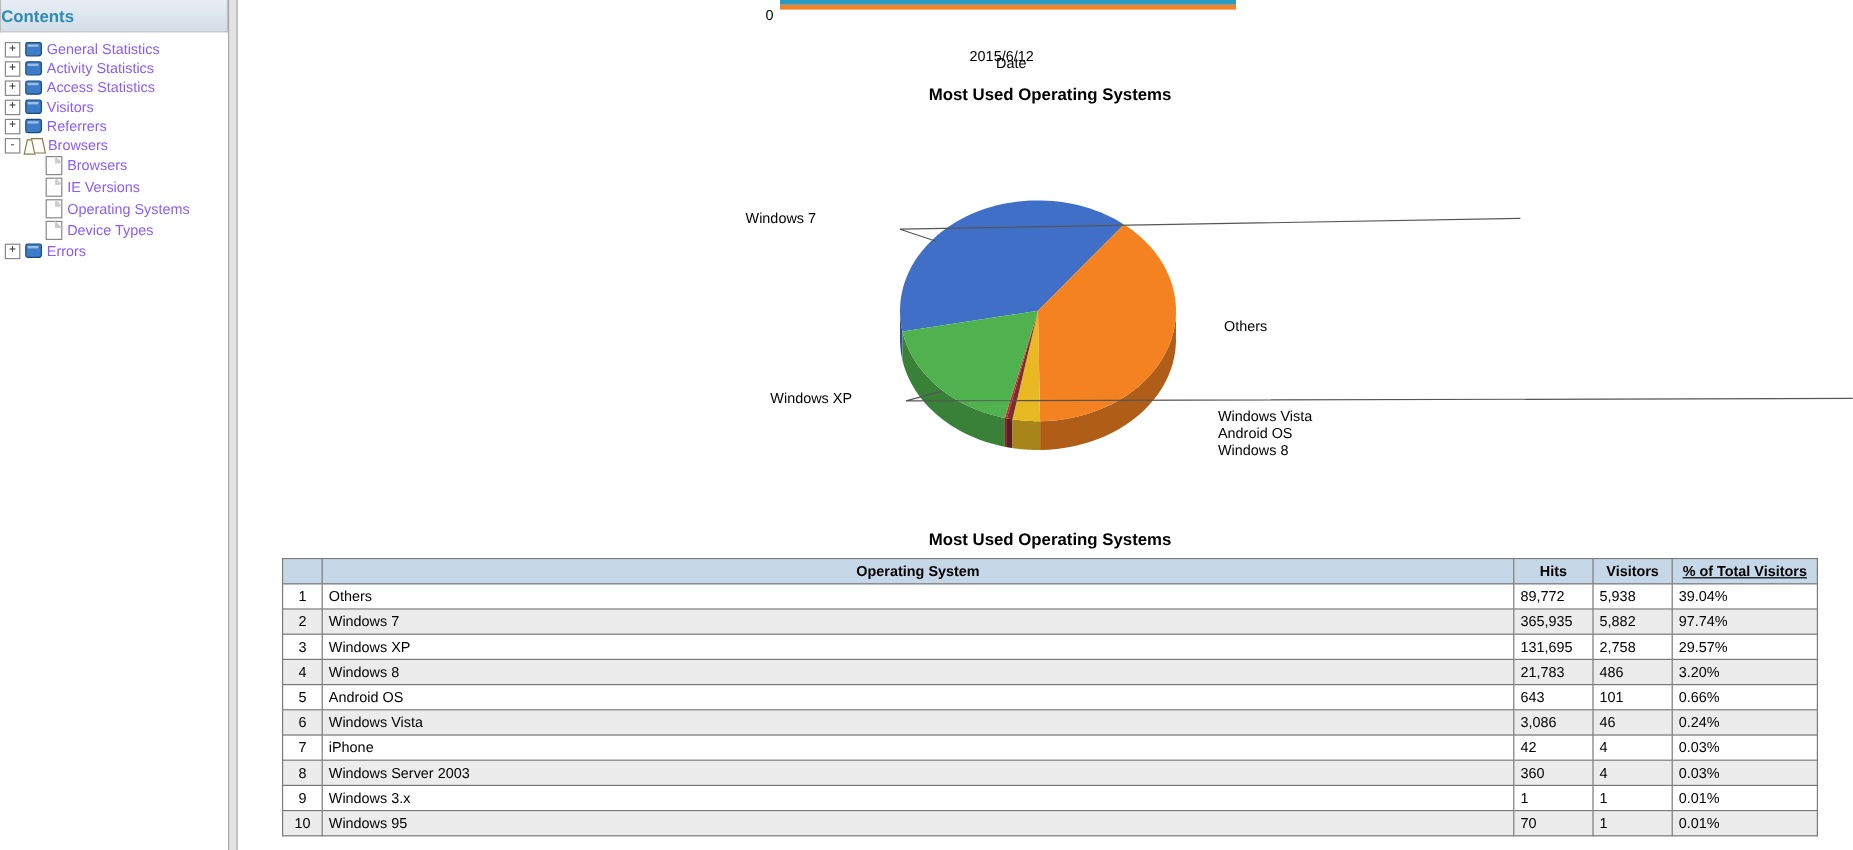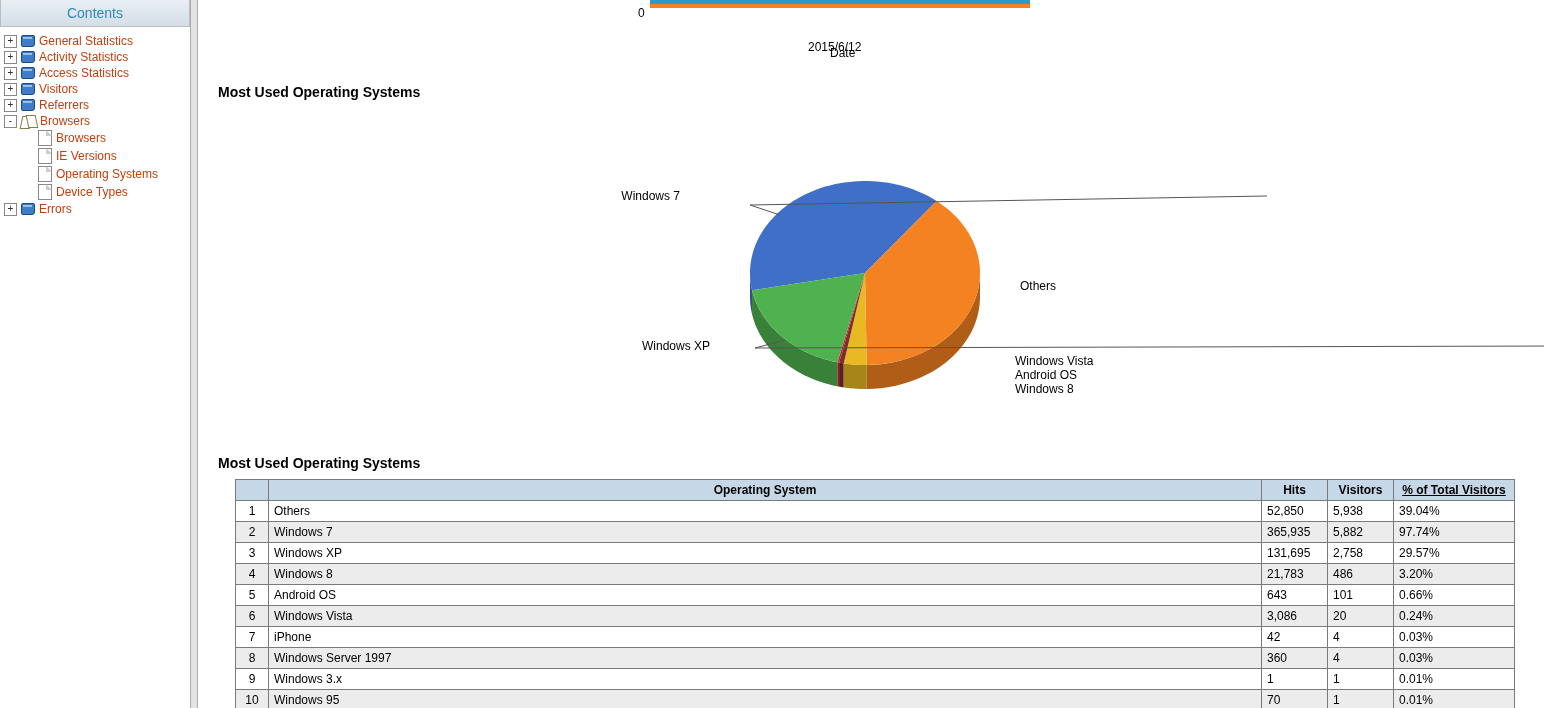--- a/index.html
+++ b/index.html
@@ -1,23 +1,23 @@
 <!DOCTYPE html>
 <html><head>
 <meta charset="utf-8">
 <style>
   html,body{margin:0;padding:0;font-family:Arial,Helvetica,sans-serif;font-size:12px;color:#000;background:#fff}
   #app{display:flex;min-height:708px}
   
   #sidebar{width:190px;background:#fff;border-right:none}
-  #contents-hdr{background:linear-gradient(#e8eef4,#d4dee8);text-align:center;font-weight:normal;color:#2d8bb5;font-size:14px;padding:5px 0;border:1px solid #bdbdbd;border-top:none}
+  #contents-hdr{background:linear-gradient(#e8eef4,#d4dee8);text-align:left;font-weight:bold;color:#2d8bb5;font-size:14px;padding:5px 0;border:1px solid #bdbdbd;border-top:none}
   #tree{padding:6px 4px}
   .tn{display:flex;align-items:center;gap:4px;padding:1px 0;white-space:nowrap}
   .tn .exp{width:11px;height:11px;border:1px solid #888;display:inline-flex;align-items:center;justify-content:center;font-size:10px;line-height:10px;color:#333;cursor:pointer;background:#fff}
-  .tn a{color:#c2410c;text-decoration:none}
+  .tn a{color:#8b5cf6;text-decoration:none}
   .ico-book{width:14px;height:12px;position:relative}
   .ico-book::before{content:"";position:absolute;inset:0;background:#3c7cc8;border:1px solid #1d4a80;border-radius:2px 2px 3px 2px}
   .ico-book::after{content:"";position:absolute;left:2px;top:2px;width:9px;height:2px;background:#fff;opacity:.5}
   .ico-bookO{width:15px;height:12px;position:relative}
   .ico-bookO::before{content:"";position:absolute;left:0;top:1px;width:8px;height:11px;background:#fdfdfb;border:1px solid #8a7a4a;transform:skewX(-12deg)}
   .ico-bookO::after{content:"";position:absolute;left:6px;top:0;width:8px;height:11px;background:#fdfdfb;border:1px solid #8a7a4a;transform:skewX(12deg)}
   .ico-page{width:12px;height:14px;background:#fff;border:1px solid #888;position:relative}
   .ico-page::after{content:"";position:absolute;right:-1px;top:-1px;border:3px solid transparent;border-left-color:#ccc;border-bottom-color:#ccc}
   .lvl1{padding-left:0}
   .lvl2{padding-left:34px}
@@ -26,21 +26,21 @@
   
   #main{flex:1;padding:0 12px 20px 20px;overflow:auto}
   
   #axis-remnant{position:relative;height:60px;margin-left:420px;margin-top:0}
   #axis-remnant .zero{position:absolute;left:0;top:6px;font-size:12px}
   #axis-remnant .bars{position:absolute;left:12px;top:0;width:380px;height:8px}
   #axis-remnant .bars div{height:4px}
   #axis-remnant .dt{position:absolute;left:170px;top:40px;font-size:12px}
   #axis-remnant .dtl{position:absolute;left:192px;top:46px;font-size:12px}
   
-  #chart-title,#table-title{font-weight:bold;font-size:14px;margin-top:24px}
+  #chart-title,#table-title{text-align:center;font-weight:bold;font-size:14px;margin-top:10px}
   #chart-wrap{display:flex;justify-content:center;margin-top:45px;margin-bottom:30px}
   #chart-wrap svg{overflow:visible}
   .slice-label{font-size:12px;fill:#000}
   .leader{stroke:#555;stroke-width:1;fill:none}
   
   table.ost{border-collapse:collapse;width:100%;max-width:1280px;margin:8px auto 0 auto;font-size:12px}
   table.ost th,table.ost td{border:1px solid #7a7a7a;padding:2px 5px;text-align:left;height:16px}
   table.ost thead th{background:#c6d7e8;font-weight:bold;text-align:center}
   table.ost td.num{width:20px;text-align:center}
   table.ost tr.even td{background:#ececec}
@@ -161,21 +161,21 @@
             <th>Operating System</th>
             <th style="width: 55px;">Hits</th>
             <th style="width: 55px;">Visitors</th>
             <th style="width: 110px; text-decoration: underline;">% of Total Visitors</th>
           </tr>
         </thead>
       <tbody id="tbody">
           <tr>
             <td class="num">1</td>
             <td>Others</td>
-            <td class="hits">52,850</td>
+            <td class="hits">89,772</td>
             <td class="vis">5,938</td>
             <td class="pct">39.04%</td>
           </tr>
           <tr class="even">
             <td class="num">2</td>
             <td>Windows 7</td>
             <td class="hits">365,935</td>
             <td class="vis">5,882</td>
             <td class="pct">97.74%</td>
           </tr>
@@ -197,33 +197,33 @@
             <td class="num">5</td>
             <td>Android OS</td>
             <td class="hits">643</td>
             <td class="vis">101</td>
             <td class="pct">0.66%</td>
           </tr>
           <tr class="even">
             <td class="num">6</td>
             <td>Windows Vista</td>
             <td class="hits">3,086</td>
-            <td class="vis">20</td>
+            <td class="vis">46</td>
             <td class="pct">0.24%</td>
           </tr>
           <tr>
             <td class="num">7</td>
             <td>iPhone</td>
             <td class="hits">42</td>
             <td class="vis">4</td>
             <td class="pct">0.03%</td>
           </tr>
           <tr class="even">
             <td class="num">8</td>
-            <td>Windows Server 1997</td>
+            <td>Windows Server 2003</td>
             <td class="hits">360</td>
             <td class="vis">4</td>
             <td class="pct">0.03%</td>
           </tr>
           <tr>
             <td class="num">9</td>
             <td>Windows 3.x</td>
             <td class="hits">1</td>
             <td class="vis">1</td>
             <td class="pct">0.01%</td>

